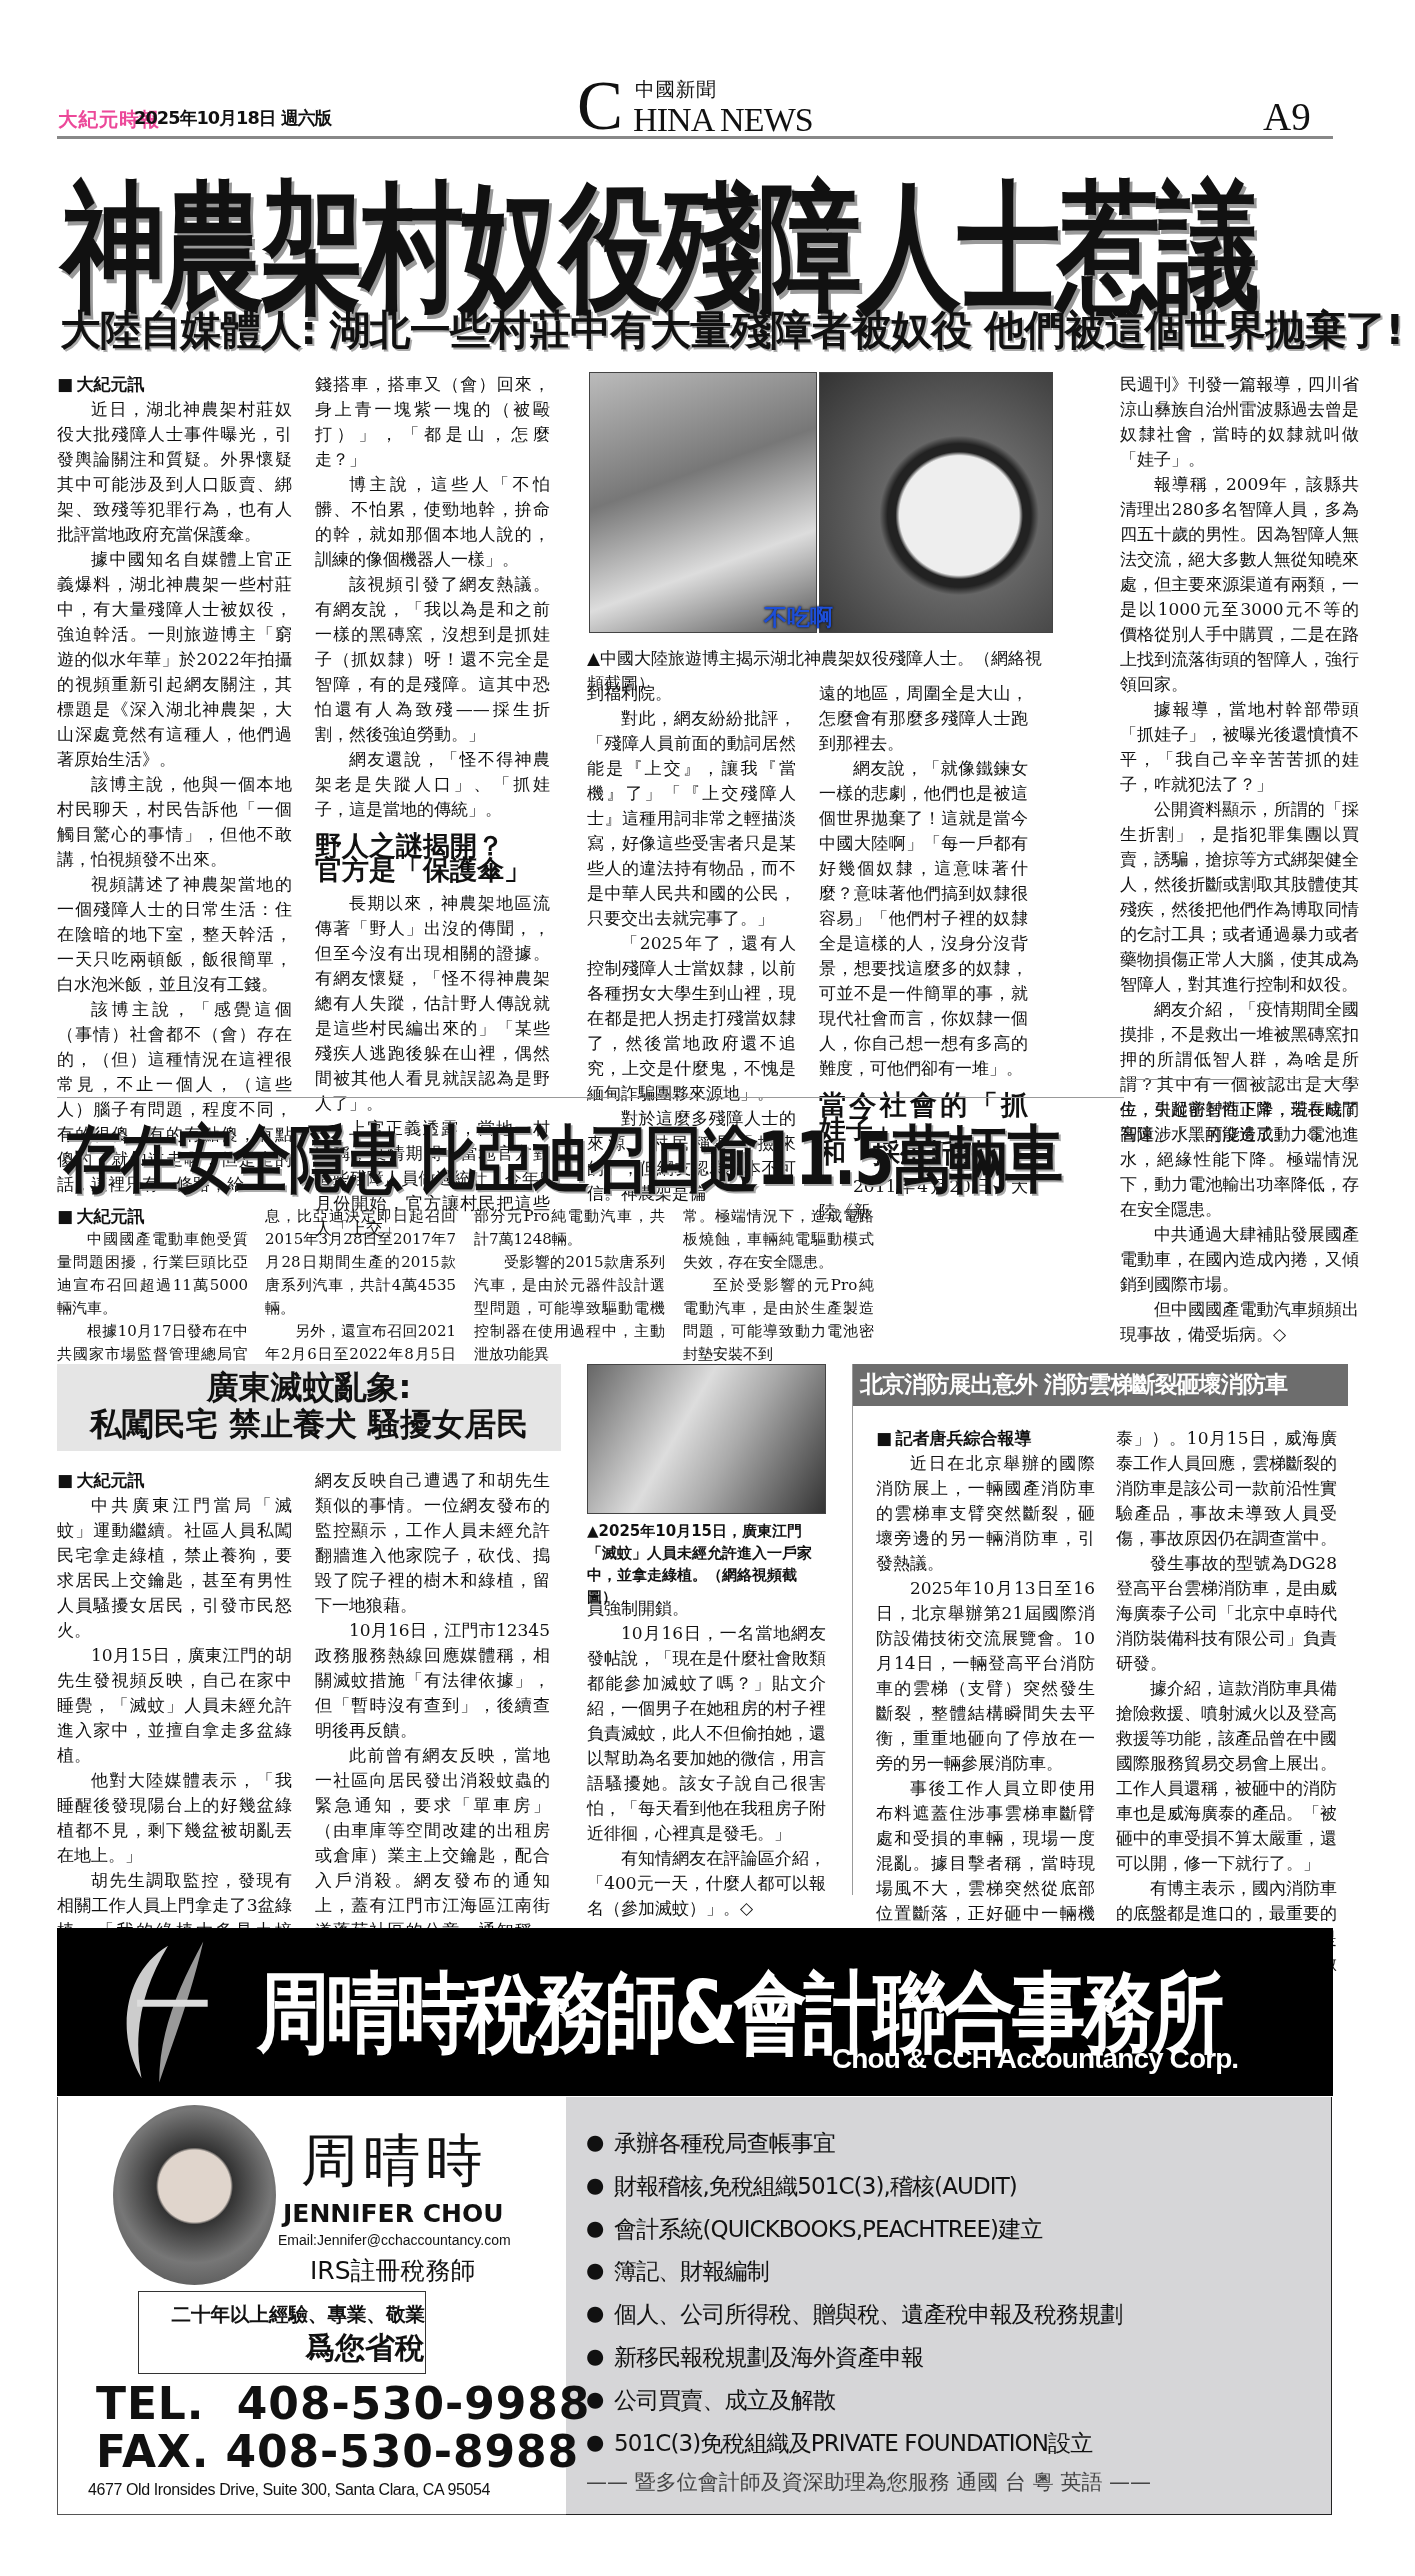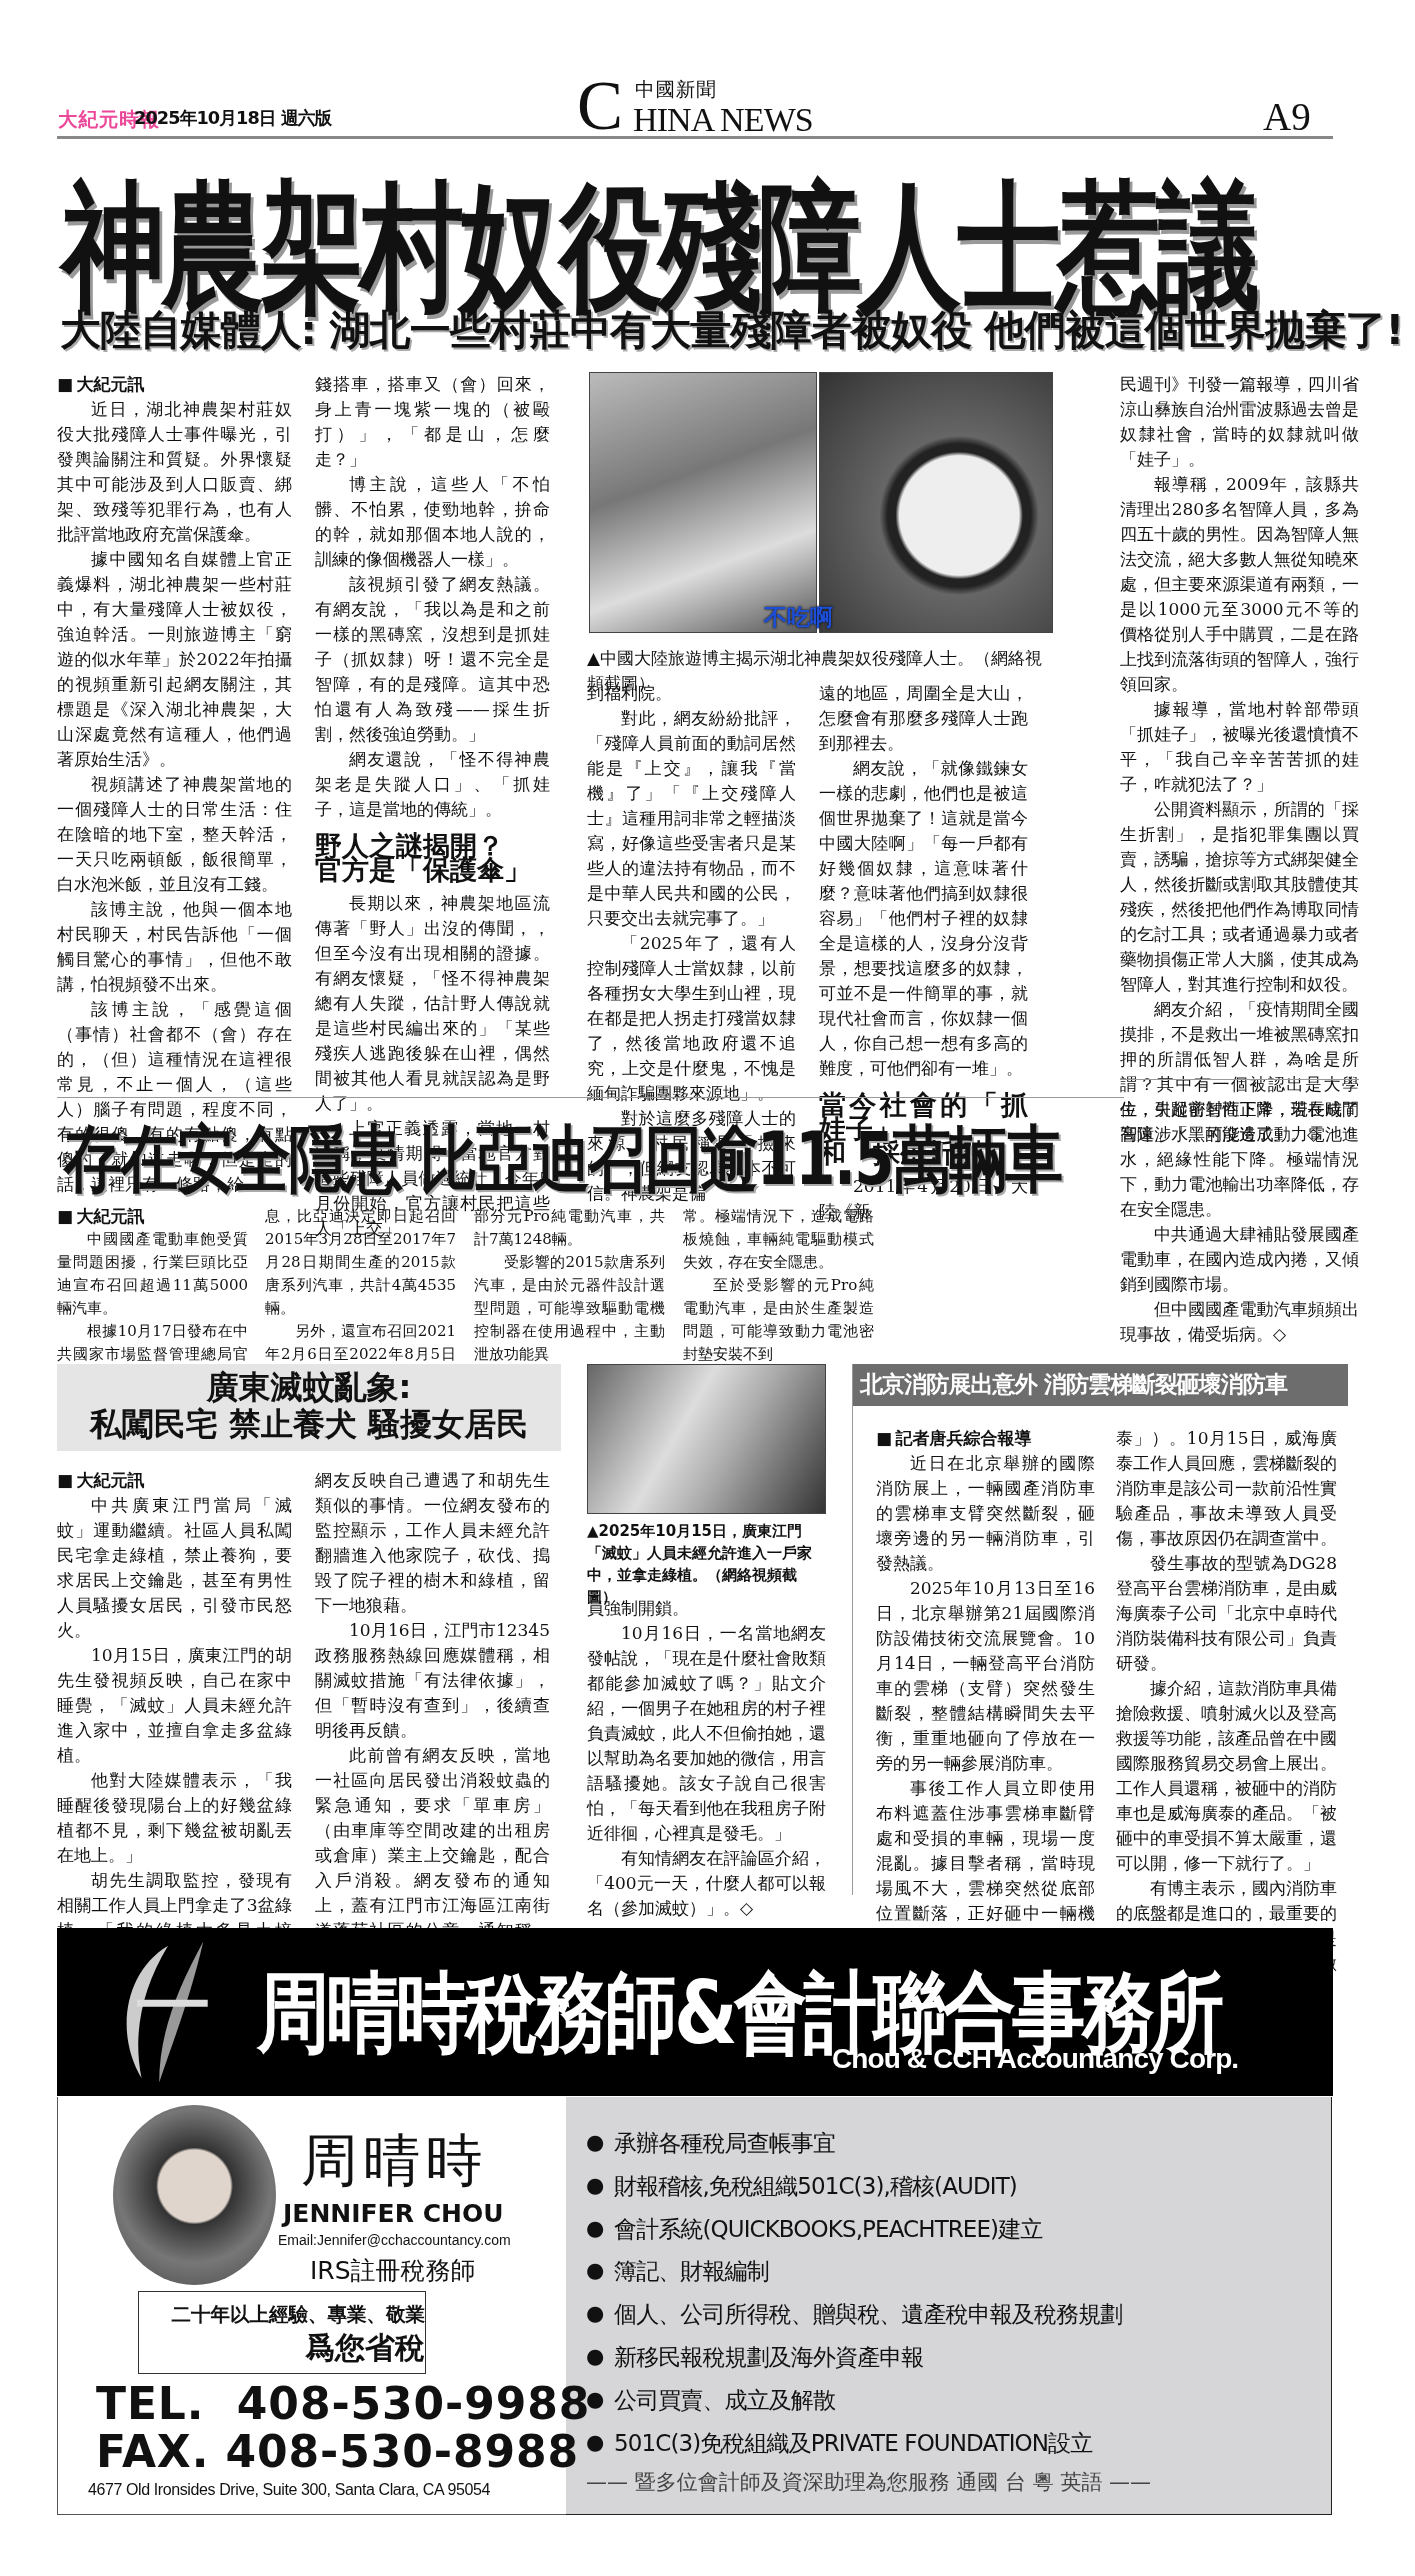--- a/index.html
+++ b/index.html
@@ -70,22 +70,22 @@
 <div class="abs" id="mast-page">A9</div>
 <div class="abs" id="mast-rule"></div>
 
 <div class="abs h1" id="h1-main">神農架村奴役殘障人士惹議</div>
 <div class="abs h1" id="h1-sub">大陸自媒體人: 湖北一些村莊中有大量殘障者被奴役 他們被這個世界拋棄了!</div>
 
 <div class="col" style="left:57px;top:372px;width:235px">
   <p class="byline">大紀元訊</p>
   <p>近日，湖北神農架村莊奴役大批殘障人士事件曝光，引發輿論關注和質疑。外界懷疑其中可能涉及到人口販賣、綁架、致殘等犯罪行為，也有人批評當地政府充當保護傘。</p>
   <p>據中國知名自媒體上官正義爆料，湖北神農架一些村莊中，有大量殘障人士被奴役，強迫幹活。一則旅遊博主「窮遊的似水年華」於2022年拍攝的視頻重新引起網友關注，其標題是《深入湖北神農架，大山深處竟然有這種人，他們過著原始生活》。</p>
+  <p>該博主說，他與一個本地村民聊天，村民告訴他「一個觸目驚心的事情」，但他不敢講，怕視頻發不出來。</p>
   <p>視頻講述了神農架當地的一個殘障人士的日常生活：住在陰暗的地下室，整天幹活，一天只吃兩頓飯，飯很簡單，白水泡米飯，並且沒有工錢。</p>
-  <p>該博主說，他與一個本地村民聊天，村民告訴他「一個觸目驚心的事情」，但他不敢講，怕視頻發不出來。</p>
   <p>該博主說，「感覺這個（事情）社會都不（會）存在的，（但）這種情況在這裡很常見，不止一個人，（這些人）腦子有問題，程度不同，有的很傻，有的有點傻，有點傻的，就知道走啊，但是走的話，這裡只有一條路，給</p>
 </div>
 <div class="col" style="left:315px;top:372px;width:235px">
   <p class="noind">錢搭車，搭車又（會）回來，身上青一塊紫一塊的（被毆打）」，「都是山，怎麼走？」</p>
   <p>博主說，這些人「不怕髒、不怕累，使勁地幹，拚命的幹，就如那個本地人說的，訓練的像個機器人一樣」。</p>
   <p>該視頻引發了網友熱議。有網友說，「我以為是和之前一樣的黑磚窯，沒想到是抓娃子（抓奴隸）呀！還不完全是智障，有的是殘障。這其中恐怕還有人為致殘——採生折割，然後強迫勞動。」</p>
   <p>網友還說，「怪不得神農架老是失蹤人口」、「抓娃子，這是當地的傳統」。</p>
   <p class="subhead" style="white-space:pre-line">野人之謎揭開？
 官方是「保護傘」</p>
   <p>長期以來，神農架地區流傳著「野人」出沒的傳聞，，但至今沒有出現相關的證據。有網友懷疑，「怪不得神農架總有人失蹤，估計野人傳說就是這些村民編出來的」「某些殘疾人逃跑後躲在山裡，偶然間被其他人看見就誤認為是野人了」。</p>

